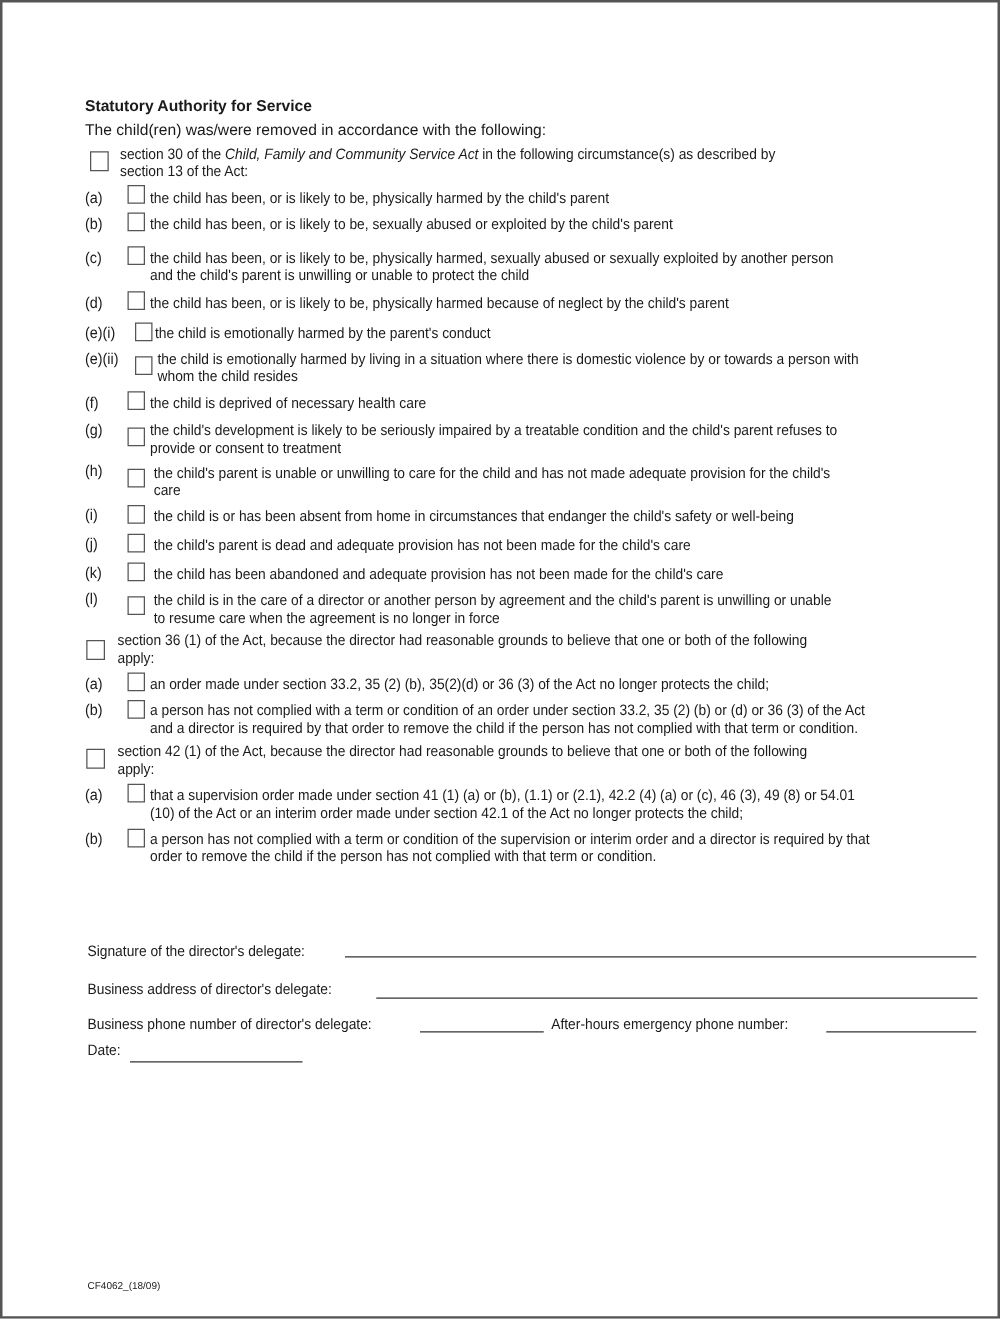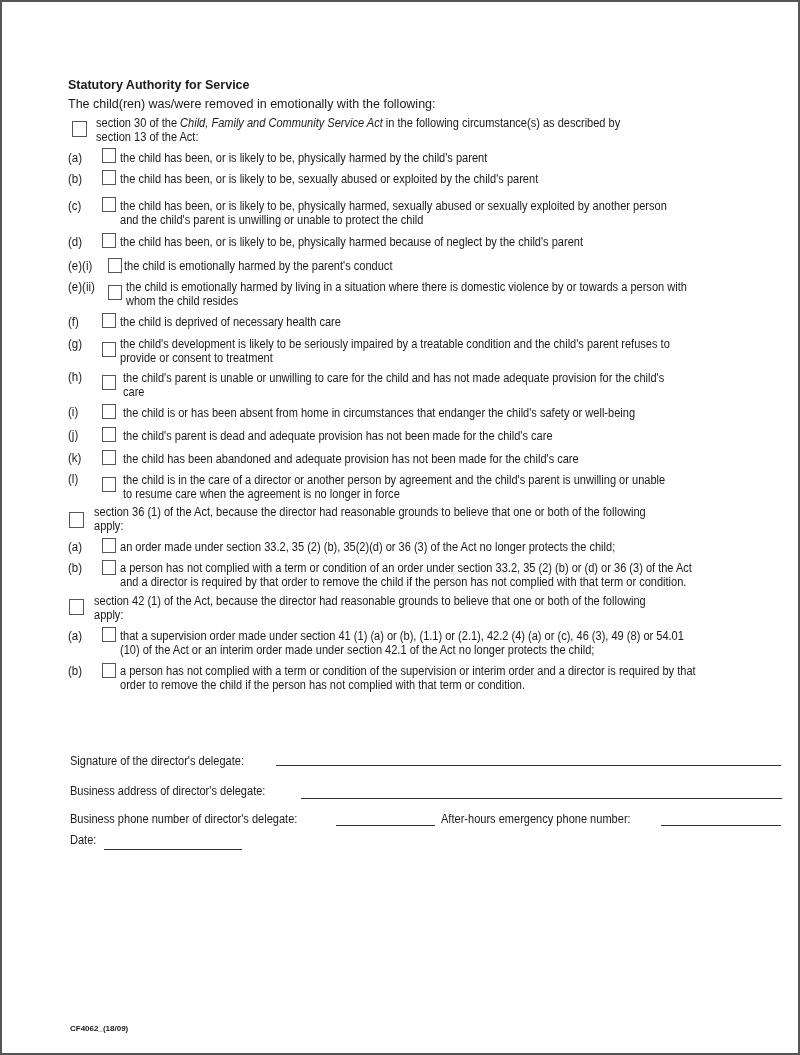--- a/index.html
+++ b/index.html
@@ -9,30 +9,30 @@
           border: 2px solid #555555; background: #fff; }
   .abs { position: absolute; white-space: nowrap; }
   .title { font-weight: bold; font-size: 12.5px; }
   .t { font-size: 12.5px; line-height: 14px; }
   .n { font-size: 12px; line-height: 14px; transform: scaleX(0.92); transform-origin: left top; }
   .cb { position: absolute; width: 14px; height: 15px; border: 1px solid #555; background: #fff; box-sizing: border-box; }
   .cb.big { width: 15px; height: 16px; }
   .lbl { position: absolute; font-size: 12.5px; line-height: 14px; }
   .line { position: absolute; border-bottom: 1px solid #333; height: 0; }
   .line.thick { border-bottom-width: 1.5px; }
-  .foot { font-size: 8px; font-weight: bold; }
+  .foot { font-size: 8px; }
   i { font-style: italic; }
 </style>
 </head>
 <body>
 
 <div class="page"></div>
 
 <div class="abs title" style="left:68px;top:78px;">Statutory Authority for Service</div>
-<div class="abs t" style="left:68px;top:97px;">The child(ren) was/were removed in emotionally with the following:</div>
+<div class="abs t" style="left:68px;top:97px;">The child(ren) was/were removed in accordance with the following:</div>
 
 <div class="cb big" style="left:72px;top:121px;"></div>
 <div class="abs n" style="left:96px;top:116px;"><span>section 30 of the </span><i>Child, Family and Community Service Act</i><span> in the following circumstance(s) as described by</span></div>
 <div class="abs n" style="left:96px;top:130px;">section 13 of the Act:</div>
 
 <div id="s30-items">
     <div>
       <div class="lbl n" style="left: 68px; top: 151px;">(a)</div>
       <div class="cb" style="left: 102px; top: 148px;"></div>
       <div class="abs n" style="left: 120px; top: 151px;">the child has been, or is likely to be, physically harmed by the child's parent</div>

